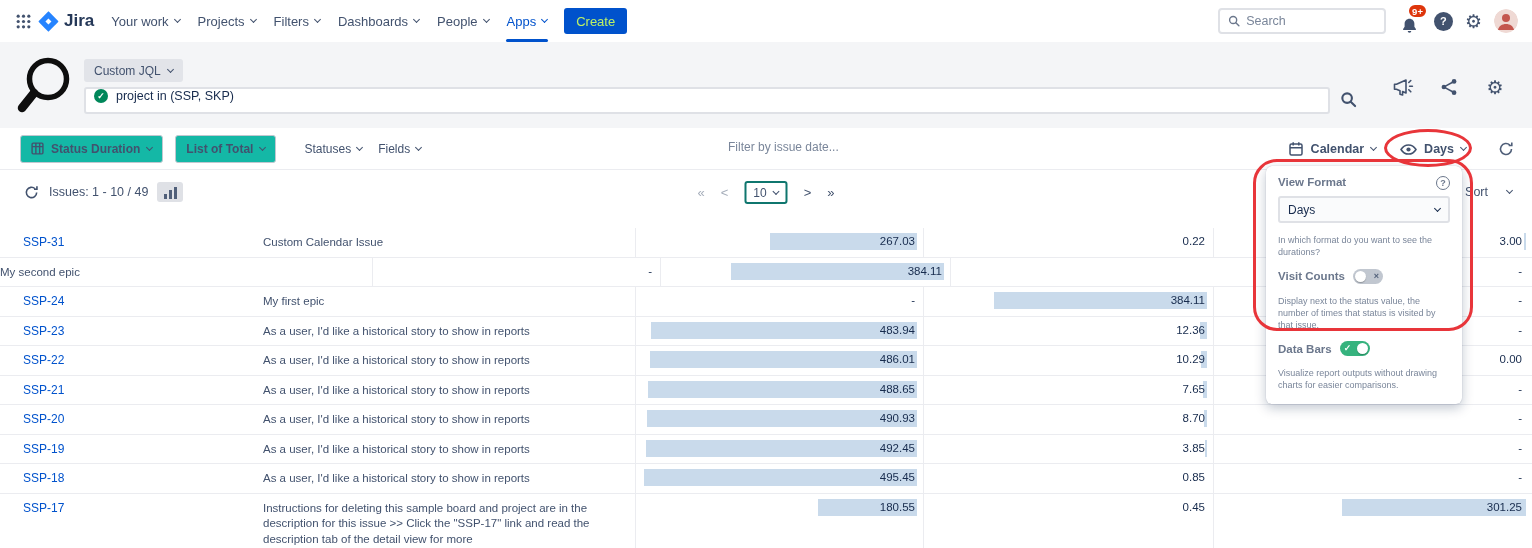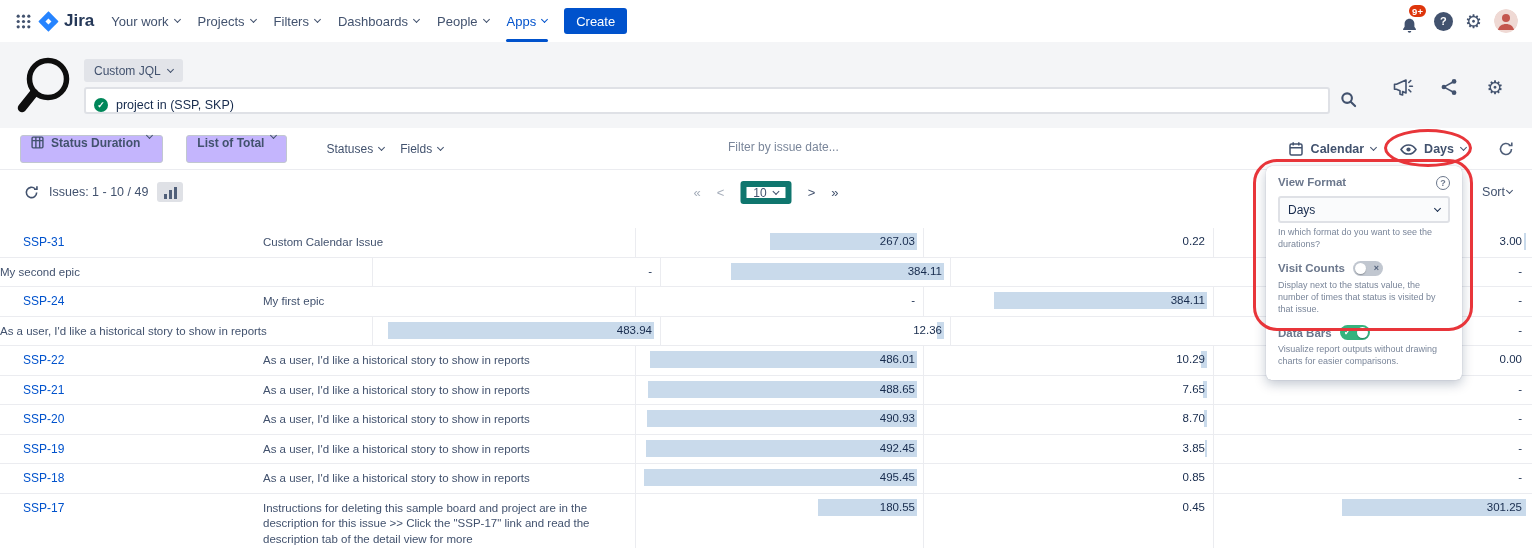--- a/index.html
+++ b/index.html
@@ -9,63 +9,63 @@
 
   
   .topnav{height:42px;display:flex;align-items:center;padding:0 14px 0 10px;background:#fff}
   .icon-btn{display:flex;align-items:center;justify-content:center;width:26px;height:26px;border-radius:3px;cursor:pointer;flex:none}
   .logo{display:flex;align-items:center;gap:5px;margin:0 8px 0 2px;cursor:pointer}
   .logo-text{font-size:17px;font-weight:600;color:#253858}
   .primary-nav{display:flex;align-items:stretch;height:42px}
   .nav-item{display:flex;align-items:center;gap:6px;padding:0 9px;font-size:13px;font-weight:500;color:#42526E;cursor:pointer;position:relative}
   .nav-item.active{color:var(--accent,#0052CC)}
   .nav-item.active::after{content:"";position:absolute;left:8px;right:8px;bottom:0;height:3px;background:var(--accent,#0052CC);border-radius:2px}
-  .create-btn{margin-left:8px;background:var(--accent,#0052CC);color:#ffffff;font-size:13px;font-weight:500;padding:0 12px;height:26px;border:none;border-radius:3px;cursor:pointer;font-family:inherit}
+  .create-btn{margin-left:8px;background:var(--accent,#0052CC);color:#bef264;font-size:13px;font-weight:500;padding:0 12px;height:26px;border:none;border-radius:3px;cursor:pointer;font-family:inherit}
   .topnav-right{margin-left:auto;display:flex;align-items:center;gap:12px}
   .top-search{display:flex;align-items:center;gap:6px;width:168px;height:26px;border:2px solid #DFE1E6;border-radius:4px;padding:0 8px;background:#fff}
   .top-search input{border:none;outline:none;width:100%;font-size:12.5px;color:#172B4D;background:transparent;font-family:inherit}
   input::placeholder{color:#7A869A}
   .bell-wrap{position:relative;width:24px;height:28px;display:flex;align-items:flex-end;justify-content:center;cursor:pointer}
   .badge{position:absolute;top:-4px;right:-6px;background:#DE350B;color:#fff;font-size:9.5px;font-weight:700;min-width:20px;height:16px;padding:0 3px;border-radius:9px;border:2px solid #fff;display:flex;align-items:center;justify-content:center}
   .q-circle{width:19px;height:19px;border-radius:50%;background:#42526E;color:#fff;display:flex;align-items:center;justify-content:center;font-size:11px;font-weight:700;cursor:pointer}
   .q-circle::after{content:"?"}
   .gear-glyph{font-size:19px;color:#42526E;line-height:1;cursor:pointer}
   .avatar{width:24px;height:24px;border-radius:50%;overflow:hidden;cursor:pointer;flex:none}
 
   
   .querybar{height:86px;background:#F4F5F7;position:relative}
   .biglogo{position:absolute;left:16px;top:12px}
   .jql-chip{position:absolute;left:84px;top:17px;height:23px;background:#E2E4E9;border-radius:3px;display:flex;align-items:center;gap:7px;padding:0 10px;font-size:12px;color:#42526E;font-weight:500;cursor:pointer}
-  .jql-input-wrap{position:absolute;left:84px;top:45px;width:1246px;height:27px;background:#fff;border:2px solid #DFE1E6;border-radius:3px;display:flex;align-items:flex-end;gap:8px;padding:0 8px}
+  .jql-input-wrap{position:absolute;left:84px;top:45px;width:1246px;height:27px;background:#fff;border:2px solid #DFE1E6;border-radius:3px;display:flex;align-items:flex-start;gap:8px;padding:0 8px}
   .check-circle{width:14px;height:14px;border-radius:50%;background:#00875A;color:#fff;font-size:9px;font-weight:700;display:flex;align-items:center;justify-content:center;flex:none}
   .check-circle::after{content:"✓"}
   .jql-input-wrap input{flex:1;border:none;outline:none;font-size:12.5px;color:#172B4D;font-family:inherit;background:transparent}
   .jql-search{position:absolute;left:1340px;top:49px;cursor:pointer}
   .query-icons{position:absolute;right:26px;top:34px;display:flex;align-items:center;gap:24px}
   .query-icons .icon-btn{width:22px;height:22px}
 
   
   .toolbar{height:42px;position:relative;display:flex;align-items:center;padding-left:20px;border-bottom:1px solid #EBECF0;background:#fff}
-  .btn-outline{display:flex;gap:7px;height:28px;padding:0 10px;border:1px solid #C1C7D0;border-radius:3px;background:#c4b5fd;font-size:12px;font-weight:700;color:#42526E;margin-right:23px;cursor:pointer}
+  .btn-outline{display:flex;align-items:center;gap:7px;height:28px;padding:0 10px;border:1px solid #C1C7D0;border-radius:3px;background:#14b8a6;font-size:12px;font-weight:700;color:#42526E;margin-right:12px;cursor:pointer}
   .dd-plain{display:flex;align-items:center;gap:6px;font-size:12px;color:#42526E;margin-left:16px;cursor:pointer}
   .date-filter{position:absolute;left:728px;top:12px;width:250px;border:none;background:transparent;font-size:12px;outline:none;font-family:inherit}
   .toolbar-right{position:absolute;right:18px;top:0;height:42px;display:flex;align-items:center;gap:24px}
   .tb-dd{display:flex;align-items:center;gap:7px;font-size:12.5px;font-weight:600;color:#42526E;cursor:pointer}
   .sync-btn{margin-left:8px;cursor:pointer;display:flex}
 
   
   .issuesbar{height:44px;position:relative;display:flex;align-items:center;padding-left:22px;gap:9px;background:#fff}
   .issues-label{font-size:12.5px;color:#42526E}
   .chart-chip{width:26px;height:20px;background:#DFE1E6;border-radius:3px;display:flex;align-items:flex-end;justify-content:center;gap:2px;padding-bottom:3px;cursor:pointer}
   .chart-chip i{display:block;width:3px;background:#505F79}
   .pagination{position:absolute;left:50%;transform:translateX(-50%);top:11px;display:flex;align-items:center;gap:16px;font-size:13px;color:#42526E}
   .pg{cursor:pointer}
   .pg.disabled{color:#A5ADBA}
-  .pg-select{height:23px;border:6px solid #0f766e;border-radius:3px;background:#fff;display:flex;align-items:center;gap:7px;padding:0 7px;font-size:12px;cursor:pointer}
-  .sort{position:absolute;right:20px;top:15px;display:flex;gap:2px;align-items:center;font-size:12.5px;color:#42526E;cursor:pointer}
+  .pg-select{height:23px;border:2px solid #0f766e;border-radius:3px;background:#fff;display:flex;align-items:center;gap:7px;padding:0 7px;font-size:12px;cursor:pointer}
+  .sort{position:absolute;right:20px;top:15px;display:flex;gap:19px;align-items:center;font-size:12.5px;color:#42526E;cursor:pointer}
 
   
   .table{margin-top:14px}
   .thead,.trow{display:flex;align-items:stretch}
   .thead{border-top:1px solid #DFE1E6;border-bottom:1px solid #DFE1E6;height:24px;color:#6B778C;font-size:11.5px}
   .thead .cell{padding-top:5px}
   .trow{border-bottom:1px solid #EBECF0;min-height:27px}
   .cell{display:flex;align-items:flex-start;padding-top:7px}
   .cell.key{width:263px;padding-left:23px}
   .cell.key a{color:var(--accent,#0052CC);font-weight:400;font-size:12px;text-decoration:none;cursor:pointer}
@@ -77,21 +77,21 @@
   .bar{position:absolute;right:6px;top:5px;height:17px;background:var(--bar-color,#C9DAEB)}
   .val{position:relative;padding-top:7px}
 
   
   .popup{position:absolute;left:1266px;top:166px;width:196px;background:#fff;border-radius:6px;box-shadow:0 0 1px rgba(9,30,66,.31),0 4px 12px rgba(9,30,66,.25);padding:10px 12px 12px;z-index:30}
   .popup-title-row{display:flex;justify-content:space-between;align-items:flex-start}
   .popup-label{font-size:11.5px;font-weight:600;color:#6B778C}
   .help-circle{width:14px;height:14px;border-radius:50%;border:1.5px solid #6B778C;color:#6B778C;font-size:9px;font-weight:700;display:flex;align-items:center;justify-content:center;cursor:pointer}
   .help-circle::after{content:"?"}
   .popup-select{margin-top:6px;height:27px;border:2px solid #DFE1E6;background:#FAFBFC;border-radius:3px;display:flex;align-items:center;justify-content:space-between;padding:0 8px;font-size:12px;color:#172B4D;cursor:pointer}
-  .popup-help{margin-top:4px;font-size:9px;color:#7A869A;line-height:1.32}
+  .popup-help{margin-top:12px;font-size:9px;color:#7A869A;line-height:1.32}
   .popup-row{margin-top:10px;display:flex;align-items:center;gap:8px}
   .toggle{width:30px;height:15px;border-radius:8px;position:relative;cursor:pointer;flex:none}
   .toggle.off{background:#C1C7D0}
   .toggle.on{background:#36B37E}
   .knob{position:absolute;top:2px;width:11px;height:11px;border-radius:50%;background:#fff;box-shadow:0 1px 1px rgba(0,0,0,.25)}
   .toggle.off .knob{left:2px}
   .toggle.on .knob{right:2px}
   .t-ico{position:absolute;top:0;height:15px;line-height:15px;font-size:9px;font-weight:700}
   .toggle.off .t-ico{right:4px;color:#505F79}
   .toggle.off .t-ico::after{content:"×"}
@@ -147,20 +147,27 @@
         <span class="chev"></span>
       </div>
       <div class="nav-item active">
         <span>Apps</span>
         <span class="chev"></span>
       </div>
     </nav>
   <button class="create-btn">Create</button>
 
   <div class="topnav-right">
+    <span class="top-search">
+      <svg width="14" height="14" viewBox="0 0 16 16" fill="none" stroke="#6B778C" stroke-width="1.8">
+        <circle cx="6.7" cy="6.7" r="4.6"></circle>
+          <path d="M10.3 10.3L14.2 14.2" stroke-linecap="round"></path>
+      </svg>
+      <input type="text" placeholder="Search" style="">
+    </span>
     <span class="bell-wrap">
       <svg width="17" height="18" viewBox="0 0 16 16" fill="#42526E">
         <path d="M8 1.2c-2.6 0-4.6 2-4.6 4.6v2.9L2 10.8v1h12v-1l-1.4-2.1V5.8c0-2.6-2-4.6-4.6-4.6zM6.3 12.6a1.7 1.7 0 003.4 0H6.3z"></path>
       </svg>
       <span class="badge">9+</span>
     </span>
     <span class="q-circle"></span>
     <span class="gear-glyph"><span>⚙</span></span>
     <span class="avatar">
       <svg width="24" height="24" viewBox="0 0 24 24">
@@ -335,20 +342,23 @@
         </div>
         <div class="cell num todo">
           <div class="bar" style="width:73.7%"></div>
           <span class="val">384.11</span>
         </div>
         <div class="cell num inprog">
           <span class="val">-</span>
         </div>
       </div>
       <div class="trow">
+        <div class="cell key">
+          <a>SSP-23</a>
+        </div>
         <div class="cell summary">As a user, I'd like a historical story to show in reports</div>
         <div class="cell num done">
           <div class="bar" style="width:92.8%"></div>
           <span class="val">483.94</span>
         </div>
         <div class="cell num todo">
           <div class="bar" style="width:2.4%"></div>
           <span class="val">12.36</span>
         </div>
         <div class="cell num inprog">

